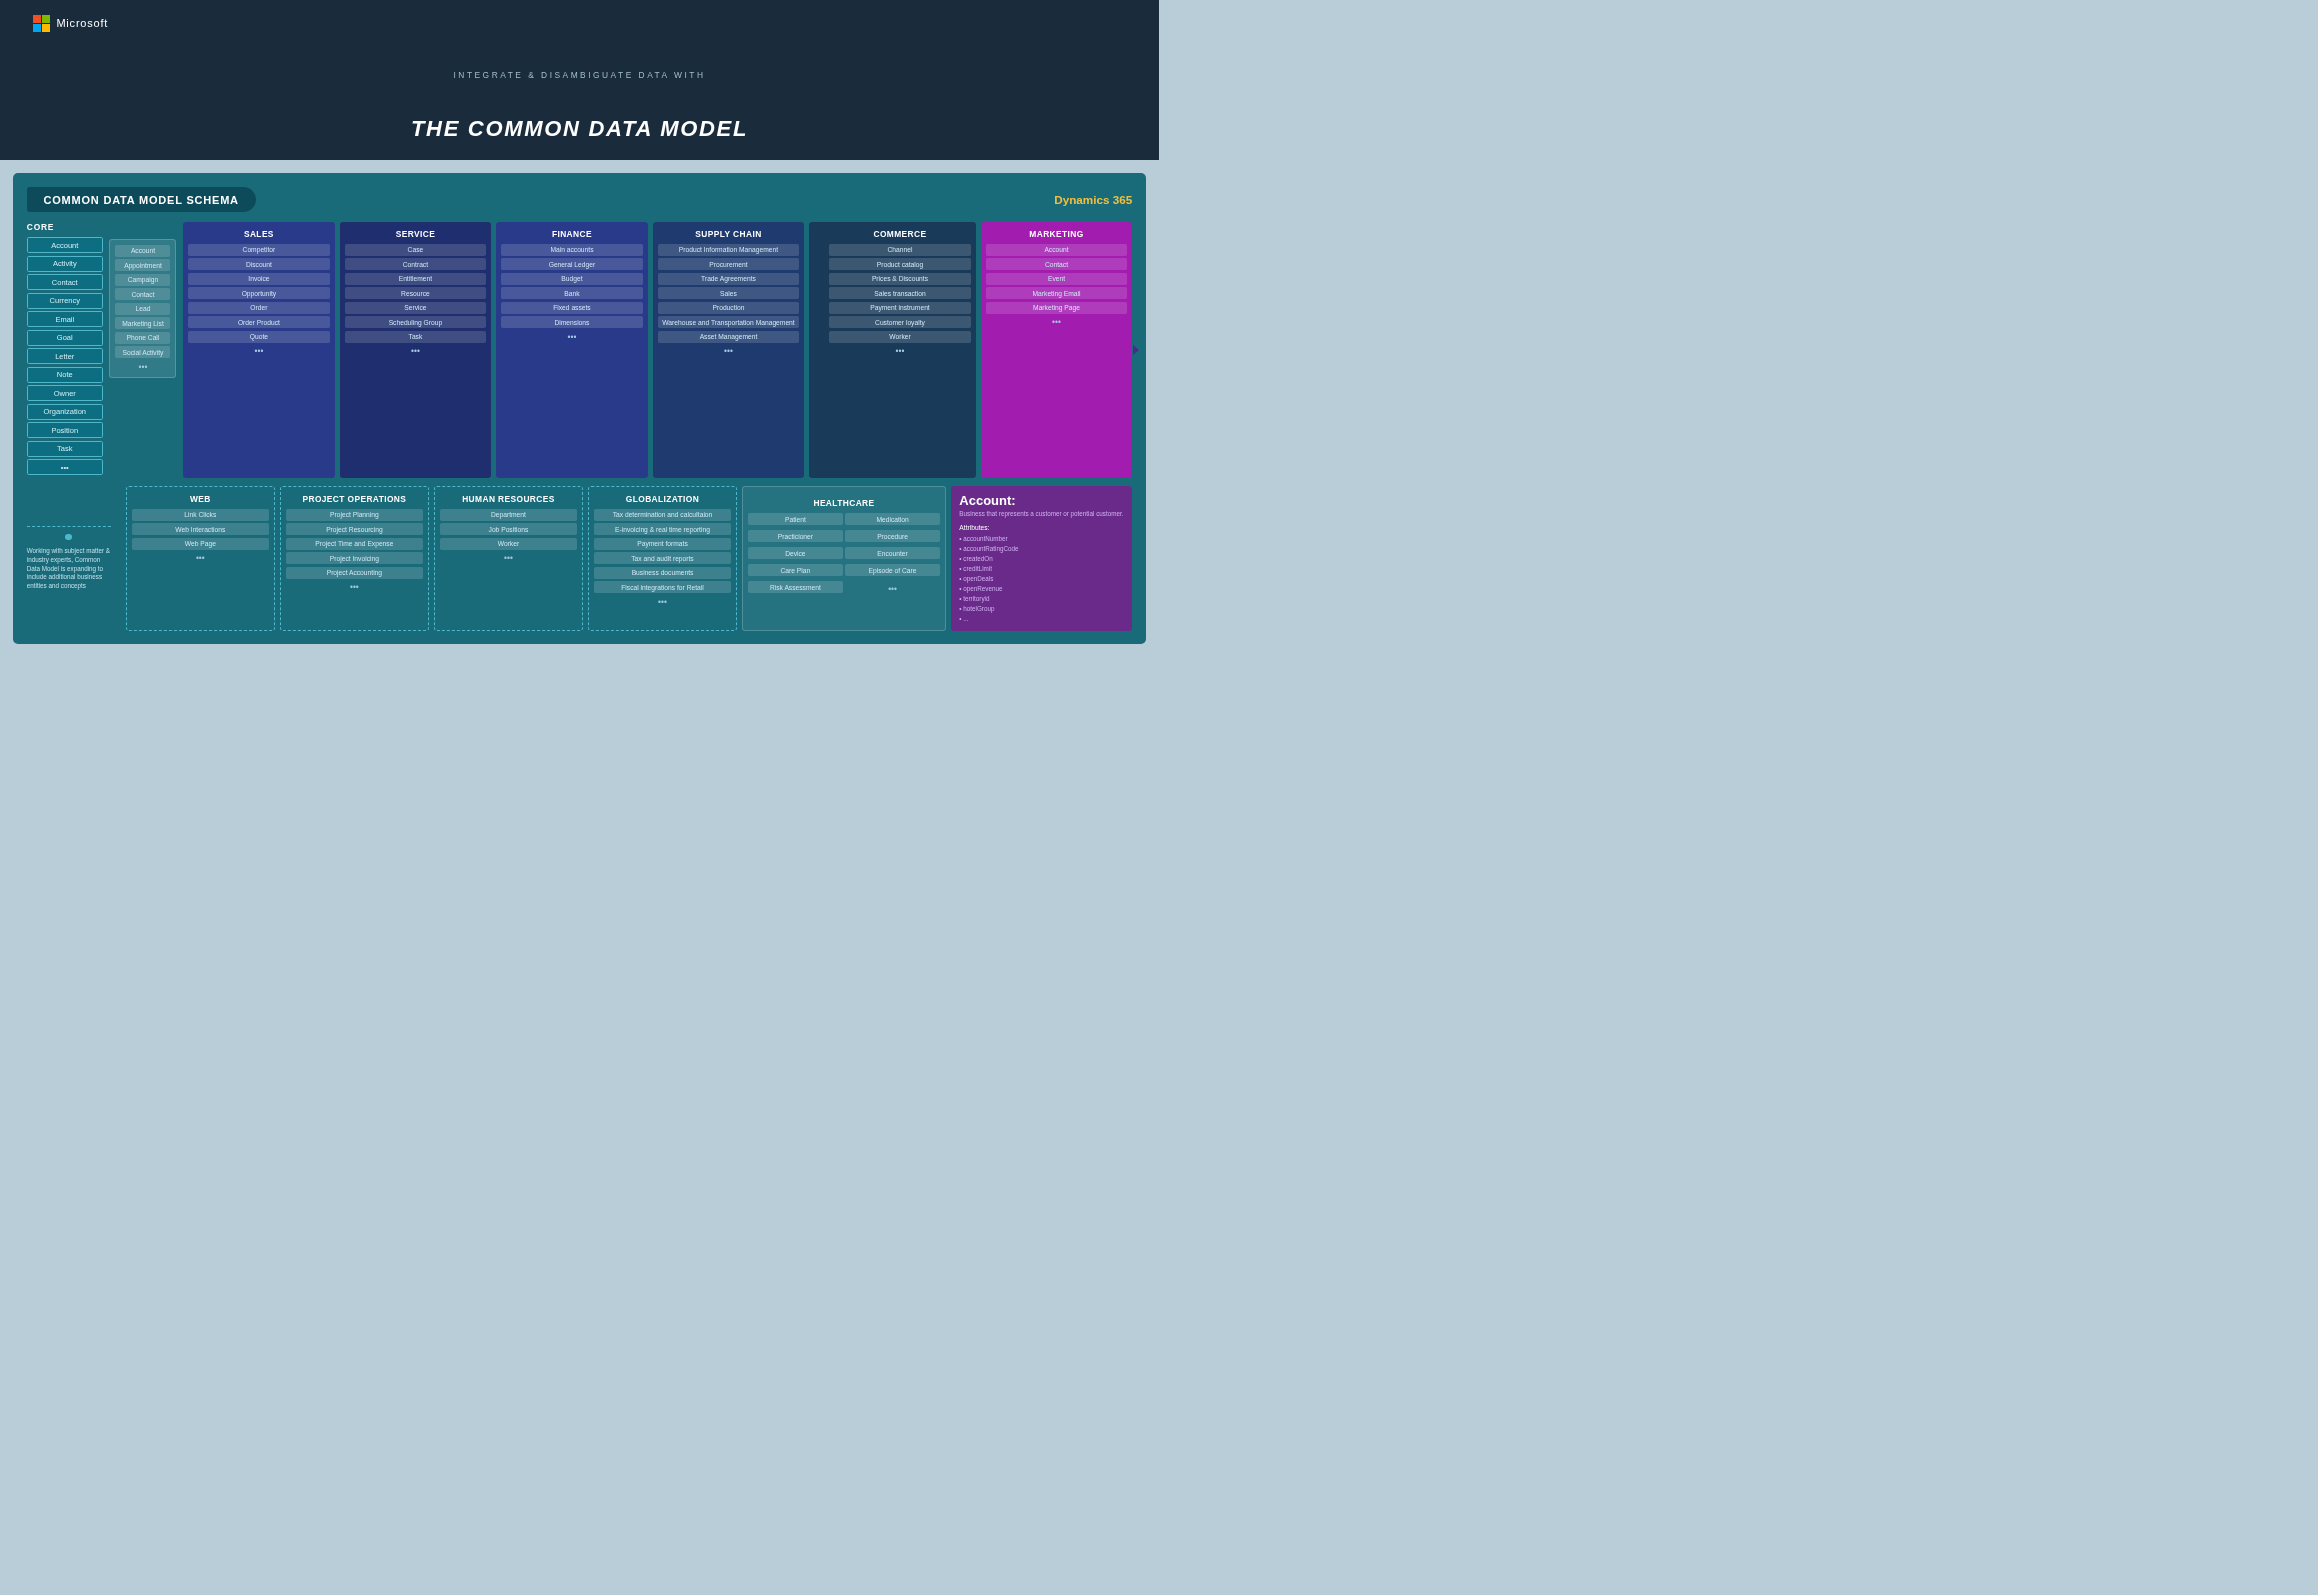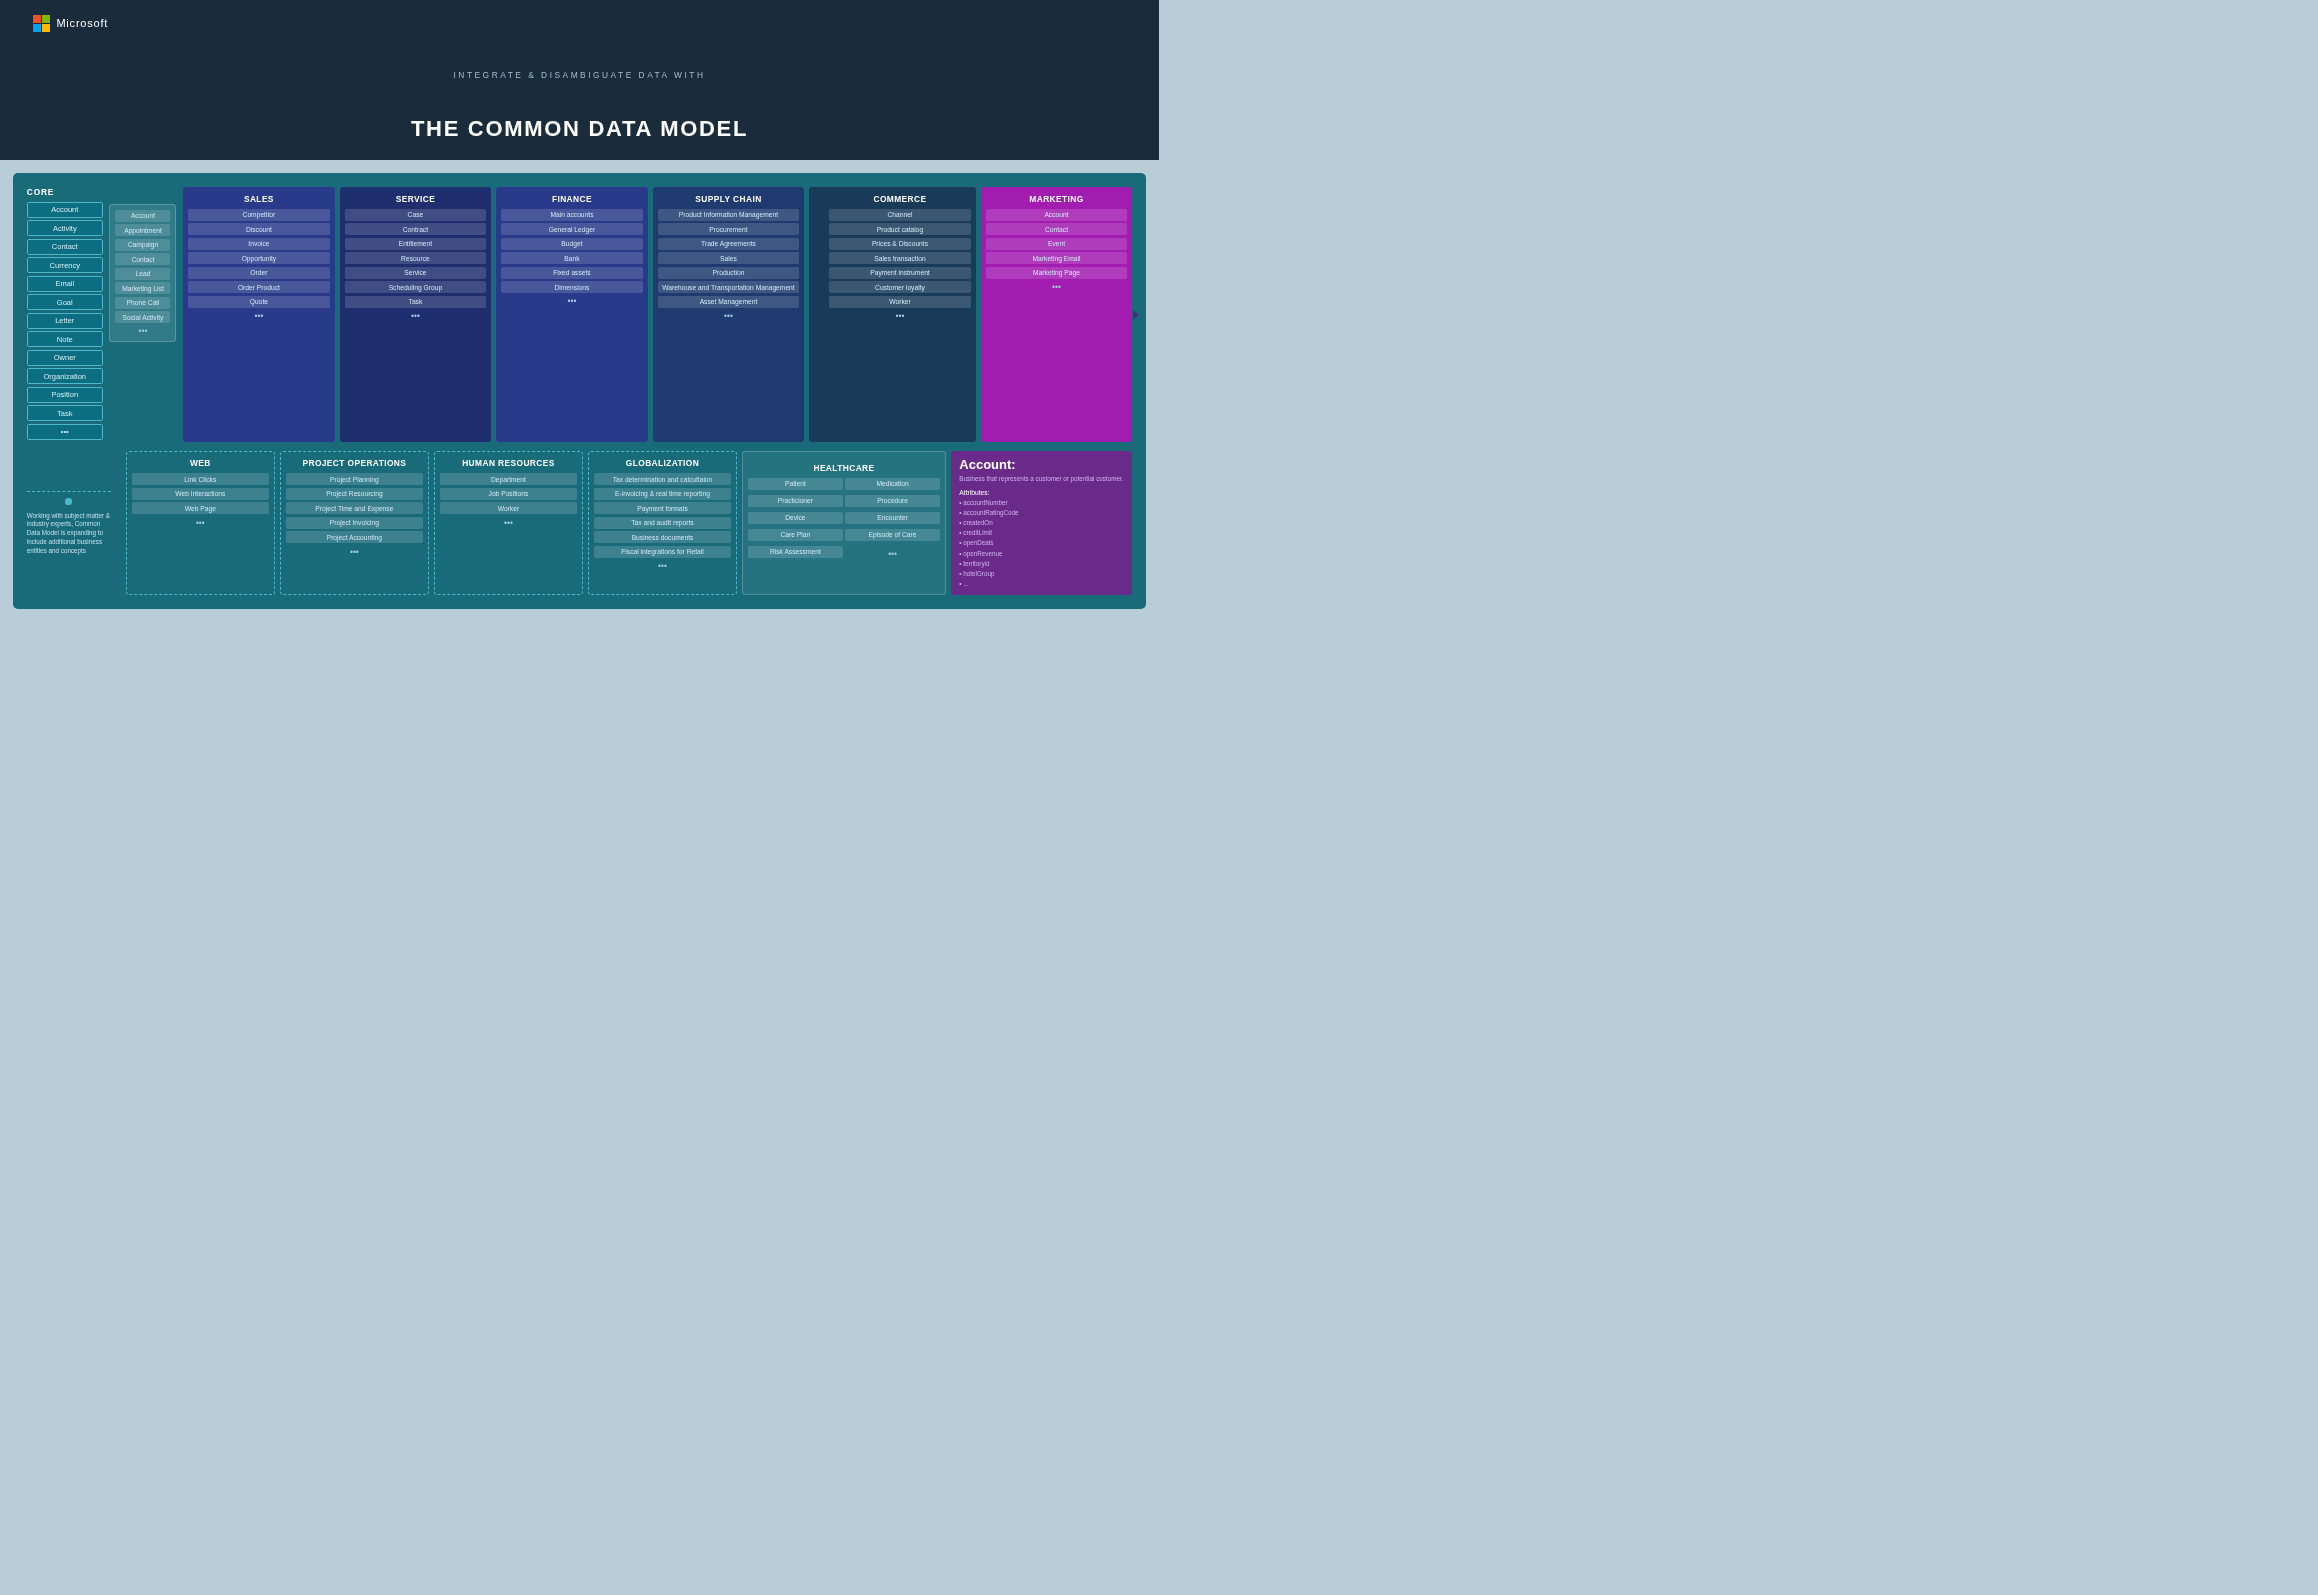--- a/index.html
+++ b/index.html
@@ -50,20 +50,21 @@
       letter-spacing: 2.5px;
       text-transform: uppercase;
       margin-bottom: 3.3px;
     }
     .header-title {
       color: white;
       font-size: 22px;
       font-weight: 700;
       letter-spacing: 1.7px;
       text-transform: uppercase;
+      font-style: italic;
     }
 
     
     .main-container {
       background: #1a6b7a;
       margin: 13.4px;
       border-radius: 5px;
       padding: 13.4px;
     }
 
@@ -309,20 +310,24 @@
       <span class="y"></span>
     </div>
     <span class="ms-brand">Microsoft</span>
   </div>
   <div class="header-subtitle">Integrate &amp; Disambiguate Data With</div>
   <div class="header-title">The Common Data Model</div>
 </div>
 
 <div class="main-container">
 
+  <div class="schema-header">
+    <div class="schema-title-box">COMMON DATA MODEL SCHEMA</div>
+    <div class="dynamics-label">Dynamics 365</div>
+  </div>
 
   <div class="top-section">
 
     <div class="core-column">
       <div class="section-label">CORE</div>
       <div class="core-item">Account</div>
       <div class="core-item">Activity</div>
       <div class="core-item">Contact</div>
       <div class="core-item">Currency</div>
       <div class="core-item">Email</div>

